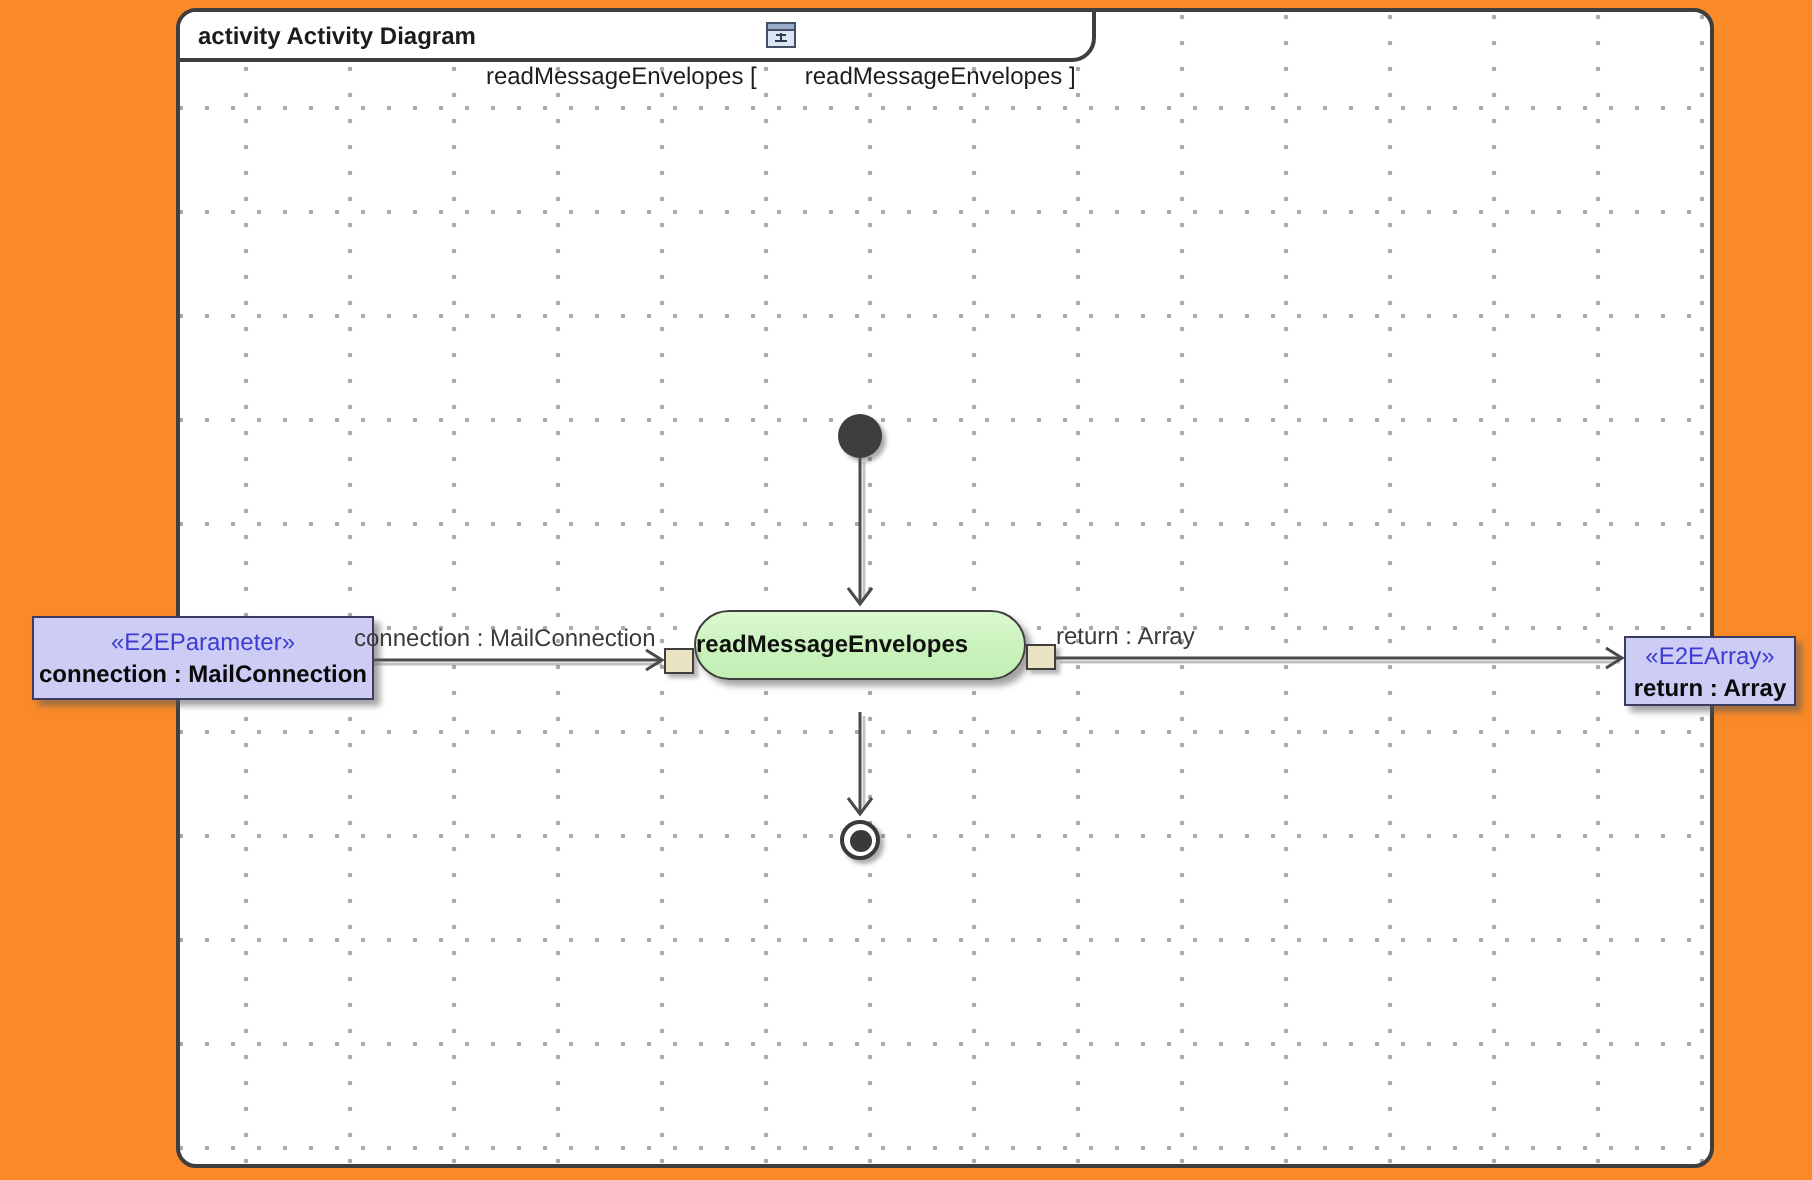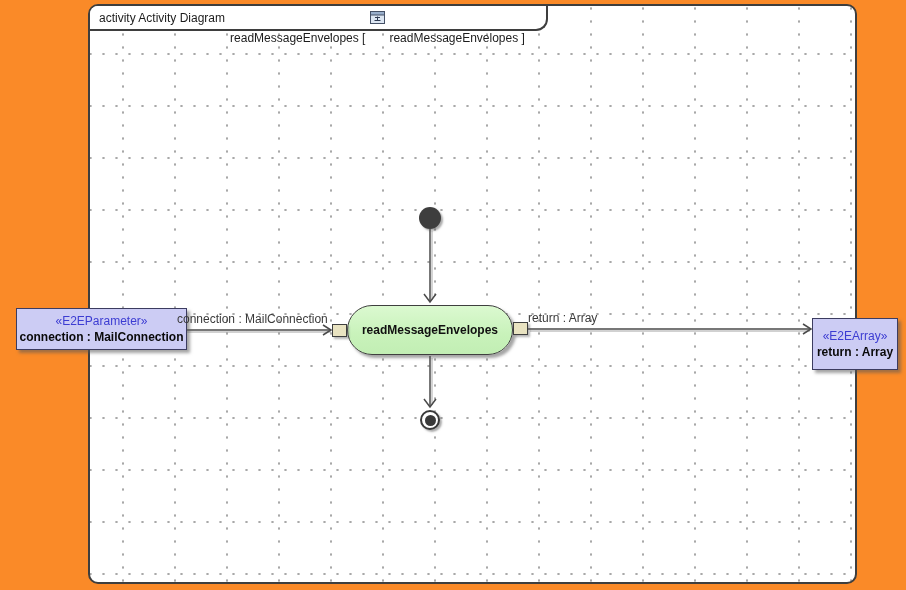--- a/index.html
+++ b/index.html
@@ -23,62 +23,62 @@
   .frame-tab{
     position:absolute;left:0;top:0;height:23px;width:447px;
     background:#ffffff;
     border-right:2px solid #3e3e3e;
     border-bottom:2px solid #3e3e3e;
     border-radius:8px 0 12px 0;
     display:flex;align-items:center;
     padding-left:9px;
     font-size:12px;color:#1c1c1c;white-space:nowrap;
   }
-  .frame-tab .kw{font-weight:normal;margin-right:5px;}
+  .frame-tab .kw{font-weight:bold;margin-right:5px;}
   .frame-tab .seg{margin-right:4px;margin-top:40px;}
   .frame-tab .dicon{display:inline-block;margin:0 4px 0 1px;line-height:0;}
   
   .edges{position:absolute;left:0;top:0;width:906px;height:590px;z-index:2;}
   
   .node{position:absolute;z-index:3;box-sizing:border-box;}
   .shadowed{box-shadow:3px 3px 3px rgba(90,90,90,0.55);}
   .start-node{
     left:419px;top:207px;width:22px;height:22px;border-radius:50%;
     background:#3e3e3e;box-shadow:2px 2px 2px rgba(90,90,90,0.5);
   }
   .final-node{
     left:420px;top:410px;width:20px;height:20px;border-radius:50%;
     border:2px solid #3a3a3a;background:#ffffff;
     box-shadow:2px 2px 2px rgba(90,90,90,0.5);
     display:flex;align-items:center;justify-content:center;
   }
   .final-node .dot{width:11px;height:11px;border-radius:50%;background:#3a3a3a;}
   .action-node{
-    left:347px;top:305px;width:166px;height:50px;
+    left:347px;top:305px;width:166px;height:35px;
     border:1.5px solid #3f3f3f;border-radius:25px;
     background:linear-gradient(180deg,#dbf9d0 0%,#c8f2ba 60%,#c2eeb4 100%);
-    display:flex;flex-direction:column;align-items:center;justify-content:center;
+    display:flex;flex-direction:column;align-items:flex-start;justify-content:center;
     font-size:12px;color:#101010;text-align:center;line-height:15px;
   }
   .action-node .aname{font-weight:bold;}
   .pin{
     background:#e9e3c1;border:1.4px solid #3f3f3f;
     box-shadow:2px 2px 2px rgba(90,90,90,0.45);
   }
   .pin-left{left:332px;top:324px;width:15px;height:13px;}
   .pin-right{left:513px;top:322px;width:15px;height:13px;}
   .param-node{
     background:#ccccf4;border:1.4px solid #3c3c60;
     display:flex;flex-direction:column;align-items:center;justify-content:center;
     font-size:12px;text-align:center;line-height:16px;white-space:nowrap;
   }
   .param-node .stereo{color:#3c3cd2;}
   .param-node .pname{font-weight:bold;color:#0a0a0a;}
   .param-left{left:16px;top:308px;width:171px;height:42px;}
-  .param-right{left:812px;top:318px;width:86px;height:52px;align-items:center;}
+  .param-right{left:812px;top:318px;width:86px;height:35px;align-items:center;}
   
   .edge-label{
     position:absolute;z-index:4;font-size:12px;color:#3a3a3a;white-space:nowrap;
   }
   .label-input{left:177px;top:312px;}
   .label-output{left:528px;top:311px;}
 </style>
 </head>
 <body>
 

